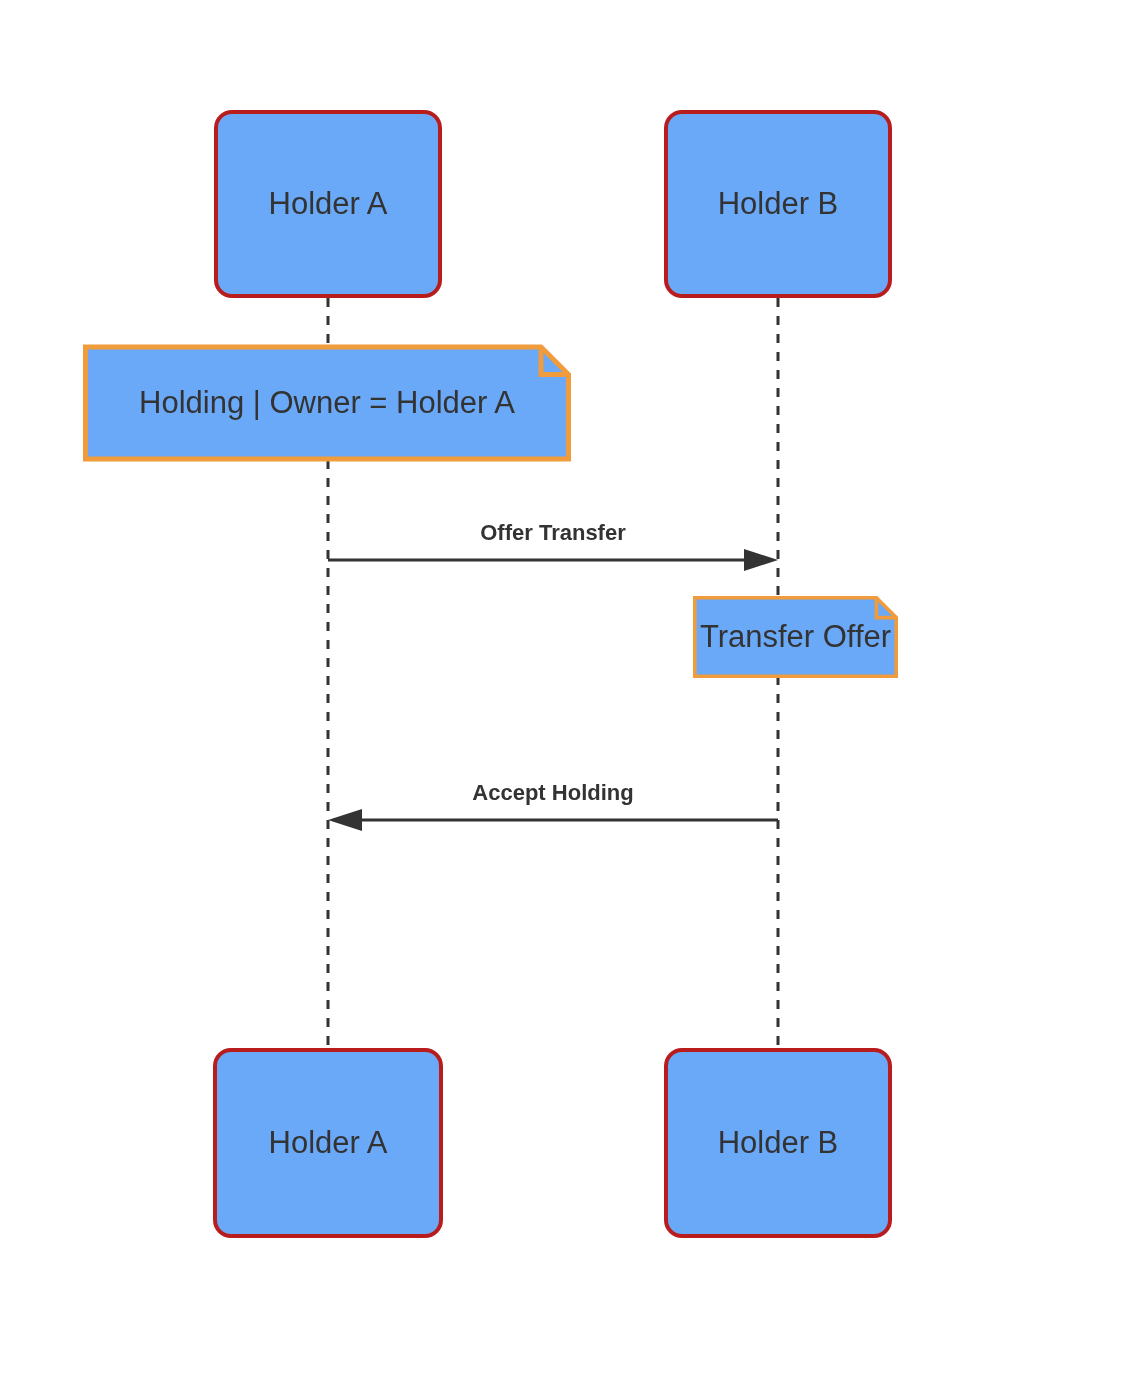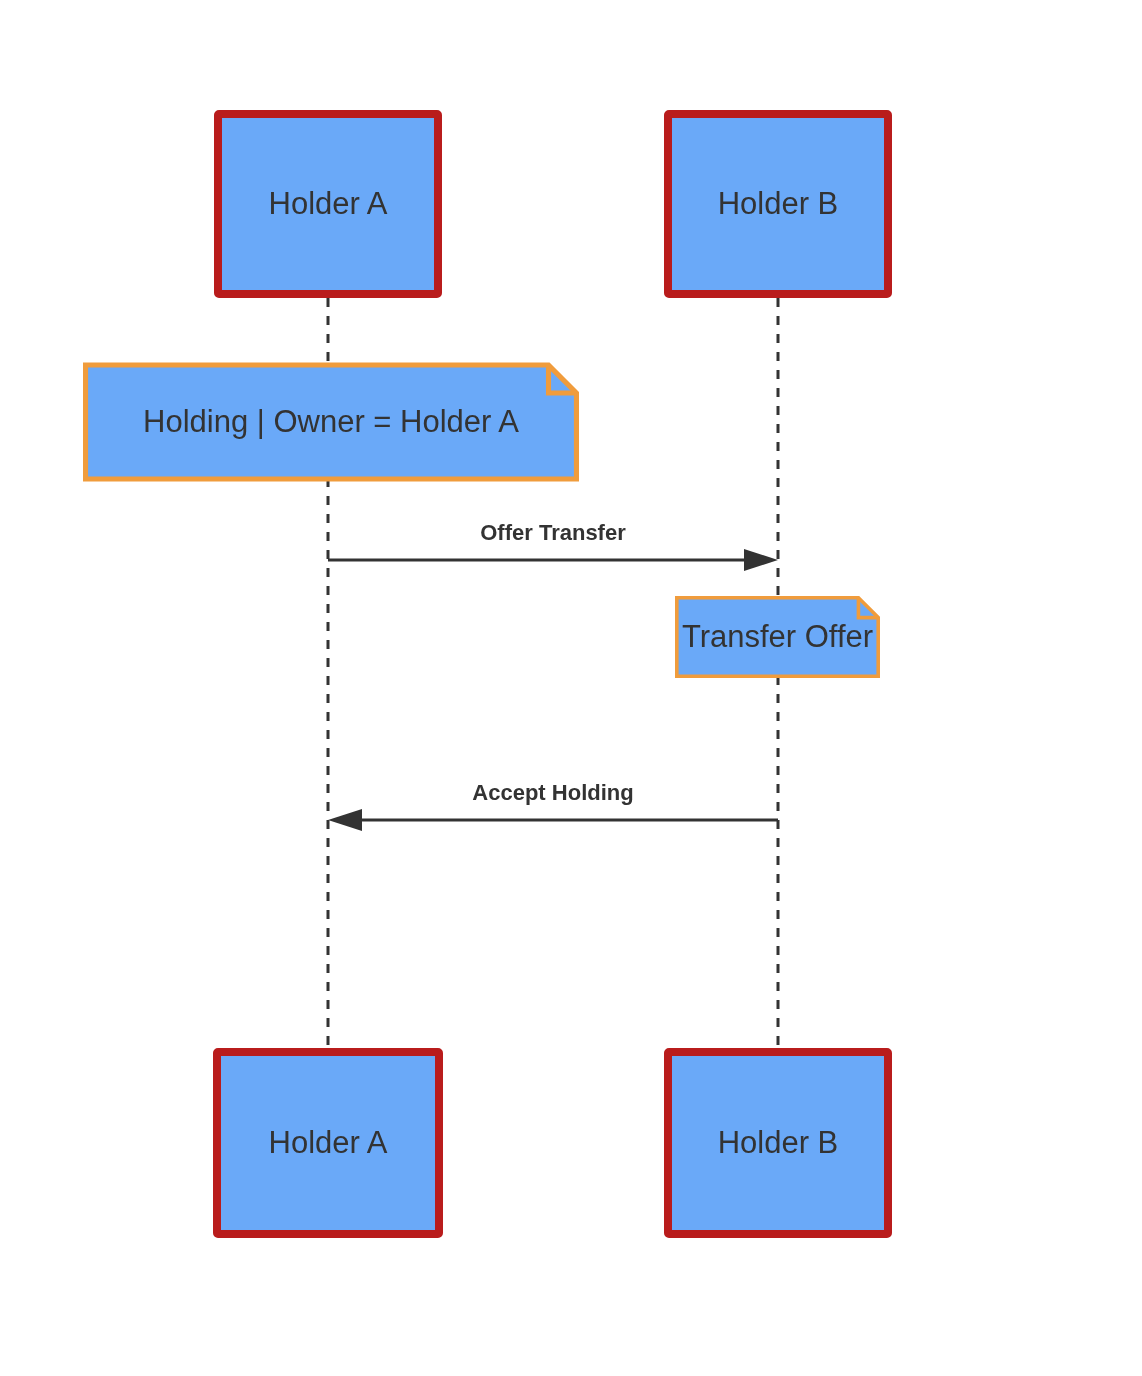--- a/index.html
+++ b/index.html
@@ -21,22 +21,22 @@
     top: 0;
     width: 1142px;
     height: 1376px;
     z-index: 1;
     pointer-events: none;
   }
   .actor {
     position: absolute;
     box-sizing: border-box;
     background: #6AA9F8;
-    border: 8px solid #b91c1c;
-    border-radius: 5px;
+    border: 4px solid #b91c1c;
+    border-radius: 18px;
     display: flex;
     align-items: center;
     justify-content: center;
     font-size: 31px;
     color: #333333;
     z-index: 2;
   }
   .actor-top-a    { left: 214px; top: 110px;  width: 228px; height: 188px; }
   .actor-top-b    { left: 664px; top: 110px;  width: 228px; height: 188px; }
   .actor-bottom-a { left: 213px; top: 1048px; width: 230px; height: 190px; }
@@ -58,22 +58,22 @@
     left: 0;
     top: 0;
     right: 0;
     bottom: 0;
     display: flex;
     align-items: center;
     justify-content: center;
     font-size: 31px;
     color: #333333;
   }
-  .note-a     { left: 83px;  top: 352px; width: 488px; height: 140px; padding-left: 8px; }
-  .note-offer { left: 635px; top: 596px; width: 285px; height: 82px; }
+  .note-a     { left: 83px;  top: 333px; width: 488px; height: 140px; }
+  .note-offer { left: 653px; top: 596px; width: 285px; height: 82px; }
   .note-b     { left: 533px; top: 858px; width: 489px; height: 115px; }
   .msg-label {
     position: absolute;
     z-index: 2;
     text-align: center;
     font-weight: bold;
     font-size: 22px;
     color: #333333;
   }
   .msg-offer  { left: 328px; top: 520px; width: 450px; }

